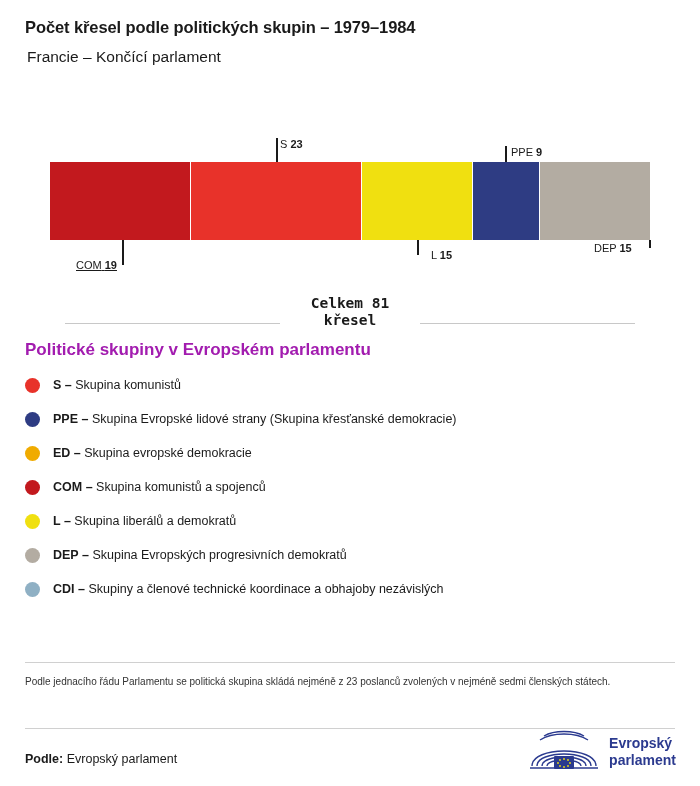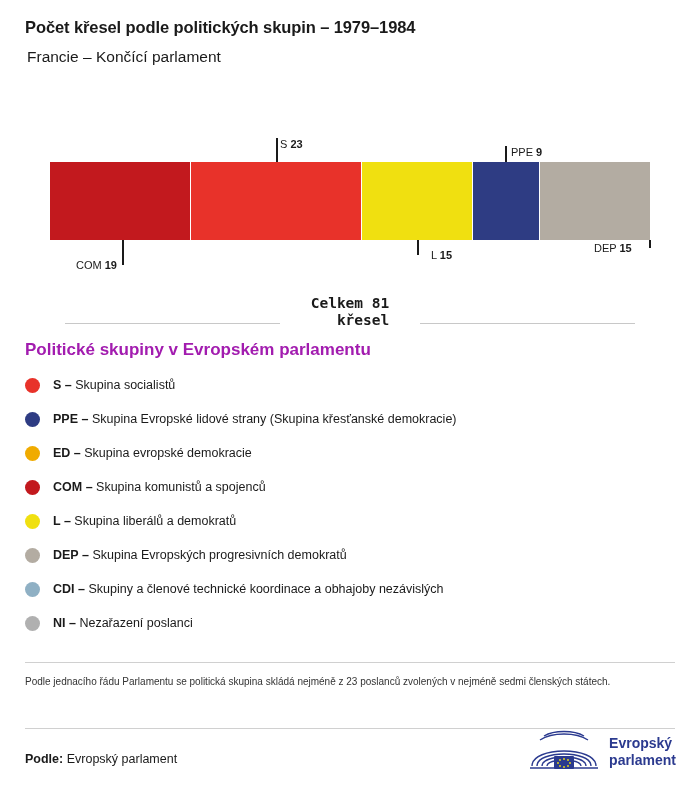--- a/index.html
+++ b/index.html
@@ -225,21 +225,21 @@
 
     <div class="bar">
       <div class="seg" style="width:140px; background:#c2191e;"></div>
       <div class="seg" style="width:171px; background:#e8322a;"></div>
       <div class="seg" style="width:111px; background:#f0e010;"></div>
       <div class="seg" style="width:67px; background:#2e3c83;"></div>
       <div class="seg" style="width:111px; background:#b3aca2;"></div>
     </div>
 
     <div class="callout-line" style="left:122px; top:120px; height:25px;"></div>
-    <div class="callout-label" style="left:76px; top:139px;">
+    <div class="callout-label" style="left:76px; top:139px;text-decoration:underline;">
       <span>COM</span>
       <b>19</b>
     </div>
 
     <div class="callout-line" style="left:417px; top:120px; height:15px;"></div>
     <div class="callout-label" style="left:421px; top:129px;padding-left:10px;">
       <span>L</span>
       <b>15</b>
     </div>
 
@@ -247,32 +247,32 @@
     <div class="callout-label" style="left:594px; top:122px;">
       <span>DEP</span>
       <b>15</b>
     </div>
   </div>
 
   <div class="total-rule" style="left:270px; width:0;"></div>
   <div class="total-rule" style="left:420px; width:215px;"></div>
   <div class="total-rule" style="left:65px; width:215px;"></div>
   <div class="total-wrap">
-    <div class="total-text" style="white-space:pre-line;text-align:right;">Celkem 81
+    <div class="total-text" style="white-space:pre-line;">Celkem 81
 křesel</div>
   </div>
 
   <div class="legend-title">Politické skupiny v Evropském parlamentu</div>
   <div class="legend">
 
     <div class="legend-item">
       <span class="legend-dot" style="background:#e8322a;"></span>
       <span class="legend-text">
         <span class="abbr">S –</span>
-        <span>Skupina socialistů</span>
+        <span>Skupina komunistů</span>
       </span>
     </div>
 
     <div class="legend-item">
       <span class="legend-dot" style="background:#2e3c83;"></span>
       <span class="legend-text">
         <span class="abbr">PPE –</span>
         <span>Skupina Evropské lidové strany (Skupina křesťanské demokracie)</span>
       </span>
     </div>
@@ -310,27 +310,20 @@
     </div>
 
     <div class="legend-item">
       <span class="legend-dot" style="background:#8fb0c4;"></span>
       <span class="legend-text">
         <span class="abbr">CDI –</span>
         <span>Skupiny a členové technické koordinace a obhajoby nezávislých</span>
       </span>
     </div>
 
-    <div class="legend-item">
-      <span class="legend-dot" style="background:#b0b0b0;"></span>
-      <span class="legend-text">
-        <span class="abbr">NI –</span>
-        <span>Nezařazení poslanci</span>
-      </span>
-    </div>
   </div>
 
   <div class="foot-rule"></div>
   <div class="footnote">Podle jednacího řádu Parlamentu se politická skupina skládá nejméně z 23 poslanců zvolených v nejméně sedmi členských státech.</div>
 
   <div class="source-rule"></div>
   <div class="source">
     <span class="lab">Podle:</span>
     <span>Evropský parlament</span>
   </div>

